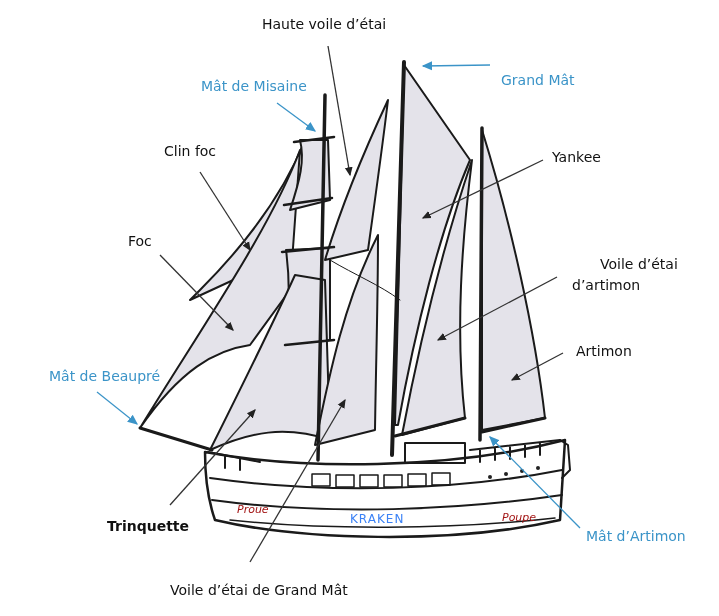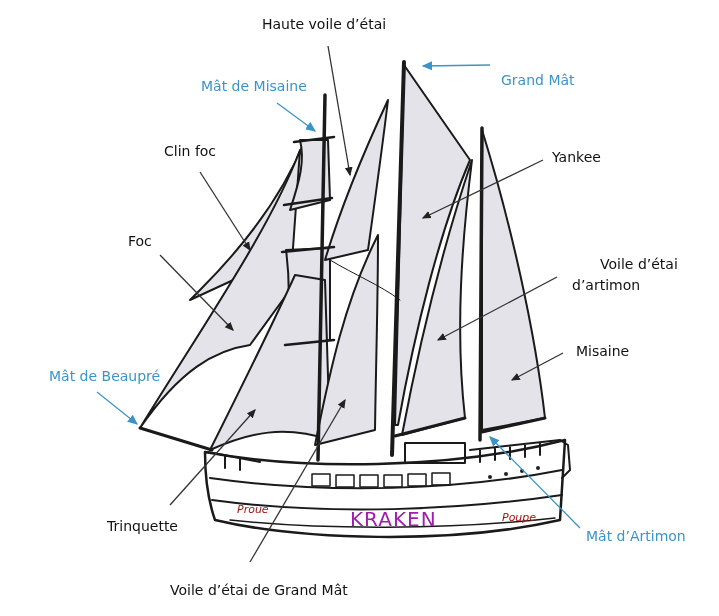--- a/index.html
+++ b/index.html
@@ -2,21 +2,21 @@
 <html><head>
 <meta charset="utf-8">
 <style>
   html, body { margin: 0; padding: 0; background: #ffffff; }
   body { width: 719px; height: 616px; position: relative; overflow: hidden; font-family: "DejaVu Sans", sans-serif; }
   #ship { position: absolute; left: 0; top: 0; width: 719px; height: 616px; }
   .lbl { position: absolute; font-size: 14px; white-space: nowrap; line-height: 18px; }
   .lbl.sail { color: #111111; }
   .lbl.mast { color: #3b94c8; }
   .lbl.hullmark { color: #a31515; font-style: italic; font-size: 11px; }
-  .lbl.name { color: #a21caf; font-size: 20px; letter-spacing: 1px; }
+  .lbl.name { color: #3b82f6; font-size: 12px; letter-spacing: 1px; }
   .sailfill { fill: #e4e3ea; stroke: #1a1a1a; stroke-width: 2; stroke-linejoin: round; }
   .ink { stroke: #1a1a1a; fill: none; stroke-linecap: round; stroke-linejoin: round; }
   .leader { stroke: #333333; stroke-width: 1.3; fill: none; }
   .leader-blue { stroke: #3b94c8; stroke-width: 1.3; fill: none; }
 </style>
 </head>
 <body>
 
 <svg id="ship" viewBox="0 0 719 616" xmlns="http://www.w3.org/2000/svg">
   <defs>
@@ -113,20 +113,20 @@
 </svg>
 
 <div class="lbl sail" style="left:262px; top:15px;">Haute voile d’étai</div>
 <div class="lbl mast" style="left:501px; top:71px;">Grand Mât</div>
 <div class="lbl mast" style="left:201px; top:77px;">Mât de Misaine</div>
 <div class="lbl sail" style="left:164px; top:142px;">Clin foc</div>
 <div class="lbl sail" style="left:552px; top:148px;">Yankee</div>
 <div class="lbl sail" style="left:128px; top:232px;">Foc</div>
 <div class="lbl sail" style="left:600px; top:255px;text-align:center;">Voile d’étai</div>
 <div class="lbl sail" style="left:572px; top:276px;">d’artimon</div>
-<div class="lbl sail" style="left:576px; top:342px;">Misaine</div>
+<div class="lbl sail" style="left:576px; top:342px;">Artimon</div>
 <div class="lbl mast" style="left:40px; top:367px;margin-left:9px;">Mât de Beaupré</div>
 <div class="lbl hullmark" style="left:237px; top:501px;">Proue</div>
 <div class="lbl hullmark" style="left:502px; top:509px;">Poupe</div>
 <div class="lbl name" style="left:350px; top:510px;">KRAKEN</div>
-<div class="lbl sail" style="left:107px; top:517px;">Trinquette</div>
+<div class="lbl sail" style="left:107px; top:517px;font-weight:bold;">Trinquette</div>
 <div class="lbl mast" style="left:586px; top:527px;text-align:right;">Mât d’Artimon</div>
 <div class="lbl sail" style="left:170px; top:581px;">Voile d’étai de Grand Mât</div>
 
 </body></html>

